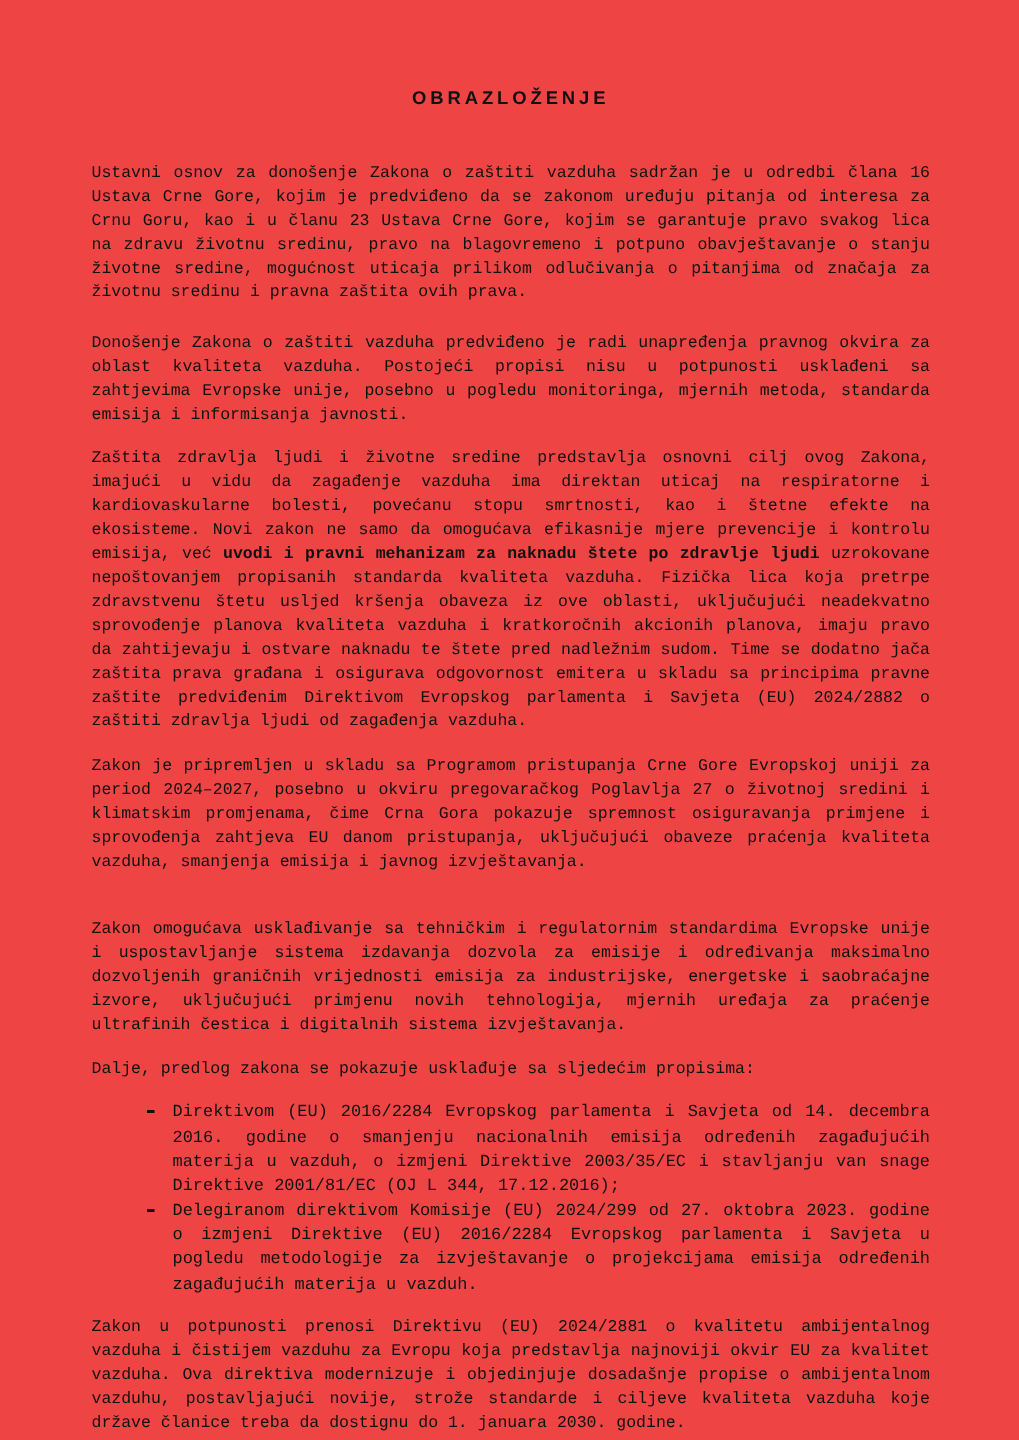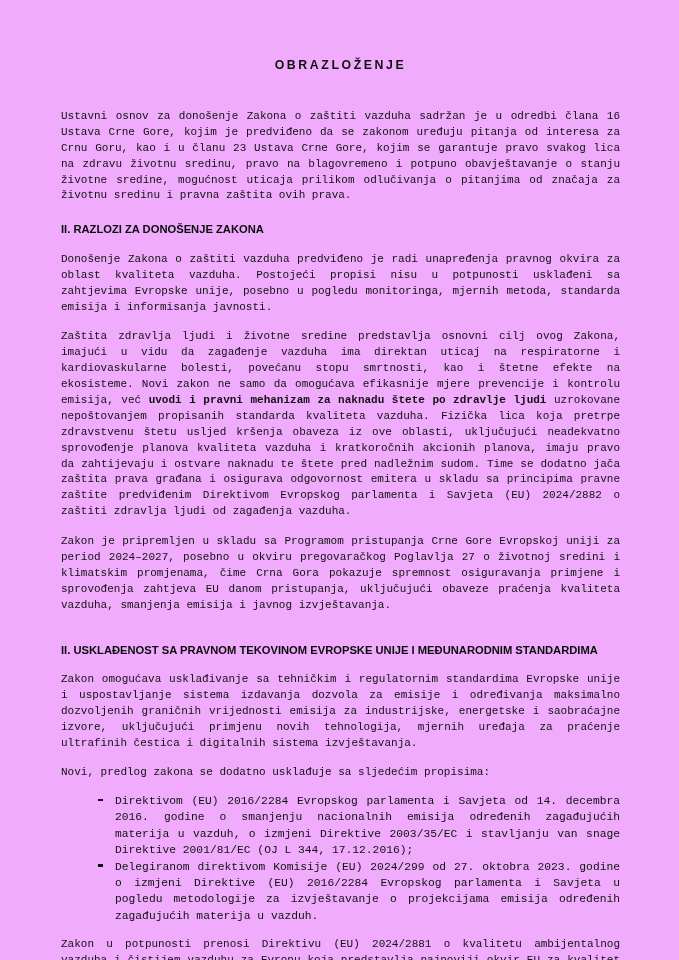--- a/index.html
+++ b/index.html
@@ -12,21 +12,21 @@
     width: 679px;
     height: 960px;
     font-family: "Liberation Sans", sans-serif;
     color: #000000;
     -webkit-font-smoothing: antialiased;
   }
   .page {
     position: relative;
     width: 679px;
     height: 960px;
-    background: #f0abfc;
+    background: #ef4444;
     box-sizing: border-box;
     padding: 58px 59px 0 61px;
     overflow: hidden;
   }
   .doc-title {
     text-align: center;
     font-size: 12.3px;
     font-weight: bold;
     letter-spacing: 2.6px;
     margin: 0 0 36px 0;
@@ -100,37 +100,35 @@
 
 <div class="page">
 
   <h1 class="doc-title" id="title-el">OBRAZLOŽENJE</h1>
 
 
   <p class="body-par">Ustavni osnov za donošenje Zakona o zaštiti vazduha sadržan je u odredbi člana 16 Ustava Crne Gore, kojim je predviđeno da se zakonom uređuju pitanja od interesa za Crnu Goru, kao i u članu 23 Ustava Crne Gore, kojim se garantuje pravo svakog lica na zdravu životnu sredinu, pravo na blagovremeno i potpuno obavještavanje o stanju životne sredine, mogućnost uticaja prilikom odlučivanja o pitanjima od značaja za životnu sredinu i pravna zaštita ovih prava.</p>
 
   <div class="spacer-sm"></div>
 
-  <h2 class="section-heading">II. RAZLOZI ZA DONOŠENJE ZAKONA</h2>
 
   <p class="body-par">Donošenje Zakona o zaštiti vazduha predviđeno je radi unapređenja pravnog okvira za oblast kvaliteta vazduha. Postojeći propisi nisu u potpunosti usklađeni sa zahtjevima Evropske unije, posebno u pogledu monitoringa, mjernih metoda, standarda emisija i informisanja javnosti.</p>
 
   <p class="body-par">
     <span>Zaštita zdravlja ljudi i životne sredine predstavlja osnovni cilj ovog Zakona, imajući u vidu da zagađenje vazduha ima direktan uticaj na respiratorne i kardiovaskularne bolesti, povećanu stopu smrtnosti, kao i štetne efekte na ekosisteme. Novi zakon ne samo da omogućava efikasnije mjere prevencije i kontrolu emisija, već </span><span class="bold-run">uvodi i pravni mehanizam za naknadu štete po zdravlje ljudi</span><span> uzrokovane nepoštovanjem propisanih standarda kvaliteta vazduha. Fizička lica koja pretrpe zdravstvenu štetu usljed kršenja obaveza iz ove oblasti, uključujući neadekvatno sprovođenje planova kvaliteta vazduha i kratkoročnih akcionih planova, imaju pravo da zahtijevaju i ostvare naknadu te štete pred nadležnim sudom. Time se dodatno jača zaštita prava građana i osigurava odgovornost emitera u skladu sa principima pravne zaštite predviđenim Direktivom Evropskog parlamenta i Savjeta (EU) 2024/2882 o zaštiti zdravlja ljudi od zagađenja vazduha.</span>
   </p>
 
   <p class="body-par">Zakon je pripremljen u skladu sa Programom pristupanja Crne Gore Evropskoj uniji za period 2024–2027, posebno u okviru pregovaračkog Poglavlja 27 o životnoj sredini i klimatskim promjenama, čime Crna Gora pokazuje spremnost osiguravanja primjene i sprovođenja zahtjeva EU danom pristupanja, uključujući obaveze praćenja kvaliteta vazduha, smanjenja emisija i javnog izvještavanja.</p>
 
   <div class="spacer-lg"></div>
 
-  <h2 class="section-heading tight">II. USKLAĐENOST SA PRAVNOM TEKOVINOM EVROPSKE UNIJE I MEĐUNARODNIM STANDARDIMA</h2>
 
   <p class="body-par">Zakon omogućava usklađivanje sa tehničkim i regulatornim standardima Evropske unije i uspostavljanje sistema izdavanja dozvola za emisije i određivanja maksimalno dozvoljenih graničnih vrijednosti emisija za industrijske, energetske i saobraćajne izvore, uključujući primjenu novih tehnologija, mjernih uređaja za praćenje ultrafinih čestica i digitalnih sistema izvještavanja.</p>
 
-  <p class="body-par intro-line">Novi, predlog zakona se dodatno usklađuje sa sljedećim propisima:</p>
+  <p class="body-par intro-line">Dalje, predlog zakona se pokazuje usklađuje sa sljedećim propisima:</p>
 
   <ul class="prop-list">
     <li>
       <span class="dash-marker"></span>
       <span>Direktivom (EU) 2016/2284 Evropskog parlamenta i Savjeta od 14. decembra 2016. godine o smanjenju nacionalnih emisija određenih zagađujućih materija u vazduh, o izmjeni Direktive 2003/35/EC i stavljanju van snage Direktive 2001/81/EC (OJ L 344, 17.12.2016);</span>
     </li>
     <li>
       <span class="dash-marker"></span>
       <span>Delegiranom direktivom Komisije (EU) 2024/299 od 27. oktobra 2023. godine o izmjeni Direktive (EU) 2016/2284 Evropskog parlamenta i Savjeta u pogledu metodologije za izvještavanje o projekcijama emisija određenih zagađujućih materija u vazduh.</span>
     </li>

